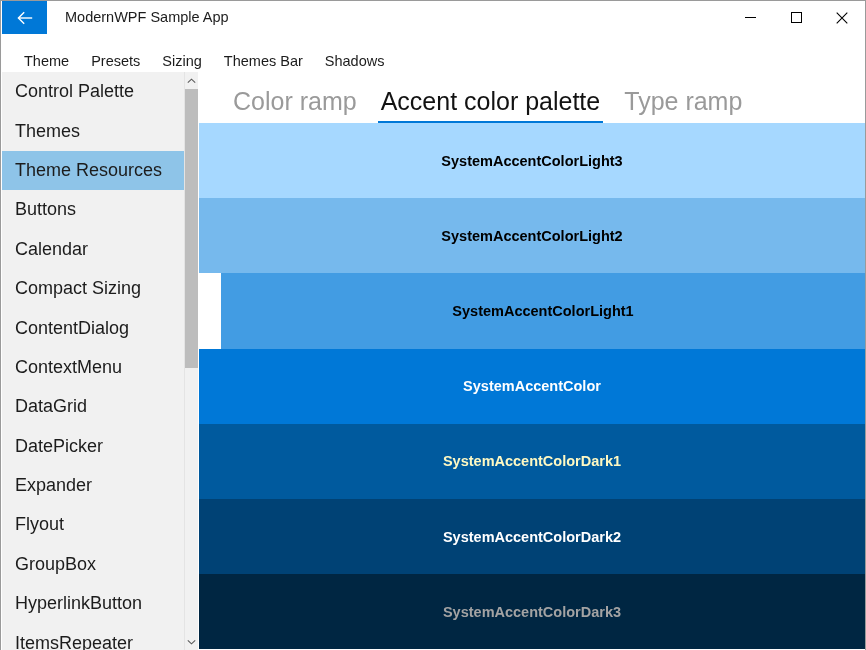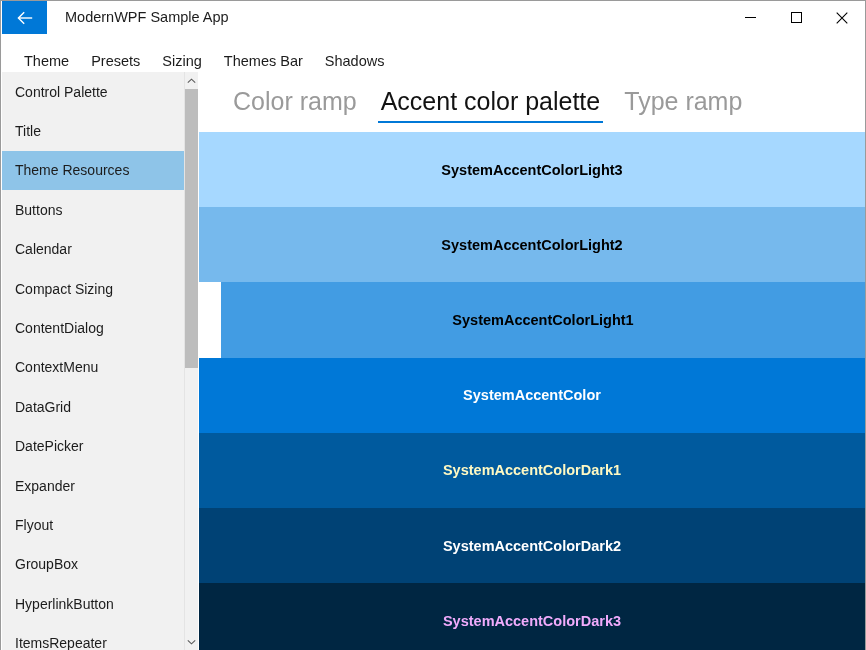--- a/index.html
+++ b/index.html
@@ -80,21 +80,21 @@
   #sidebar {
     position: absolute; left: 1px; top: 71px;
     width: 182px; height: 578px;
     background: #f1f1f1;
     overflow: hidden;
   }
   .nav-item {
     height: 39.4px;
     display: flex; align-items: center;
     padding-left: 13px;
-    font-size: 14px;
+    font-size: 18px;
     color: #1c1c1c;
     cursor: pointer;
     white-space: nowrap;
   }
   .nav-item.selected {
     background: #8ec4e8;
   }
 
   
   #nav-scrollbar {
@@ -211,21 +211,21 @@
   <div id="menubar">
     <div class="menu-item">Theme</div>
     <div class="menu-item">Presets</div>
     <div class="menu-item">Sizing</div>
     <div class="menu-item">Themes Bar</div>
     <div class="menu-item">Shadows</div>
   </div>
 
   <div id="sidebar">
     <div class="nav-item">Control Palette</div>
-    <div class="nav-item">Title</div>
+    <div class="nav-item">Themes</div>
     <div class="nav-item selected" style="background: rgb(142, 196, 232);">Theme Resources</div>
     <div class="nav-item">Buttons</div>
     <div class="nav-item">Calendar</div>
     <div class="nav-item">Compact Sizing</div>
     <div class="nav-item">ContentDialog</div>
     <div class="nav-item">ContextMenu</div>
     <div class="nav-item">DataGrid</div>
     <div class="nav-item">DatePicker</div>
     <div class="nav-item">Expander</div>
     <div class="nav-item">Flyout</div>
@@ -256,37 +256,37 @@
 
   <div id="content">
 
     <div id="tabstrip">
       <div class="tab">Color ramp</div>
       <div class="tab active">Accent color palette</div>
       <div class="tab">Type ramp</div>
     </div>
 
     <div id="swatch-list">
-      <div class="swatch" style="background: rgb(166, 216, 255); color: rgb(0, 0, 0); margin-top: 9px;">
+      <div class="swatch" style="background: rgb(166, 216, 255); color: rgb(0, 0, 0);">
           <span>SystemAccentColorLight3</span>
         </div>
       <div class="swatch" style="background: rgb(118, 185, 237); color: rgb(0, 0, 0);">
           <span>SystemAccentColorLight2</span>
         </div>
       <div class="swatch" style="background: rgb(66, 156, 227); color: #000000; margin-left: 22px;">
           <span>SystemAccentColorLight1</span>
         </div>
       <div class="swatch" style="background: rgb(0, 120, 215); color: rgb(255, 255, 255);">
           <span>SystemAccentColor</span>
         </div>
       <div class="swatch" style="background: rgb(0, 90, 158); color: #fef9c3;">
           <span>SystemAccentColorDark1</span>
         </div>
       <div class="swatch" style="background: rgb(0, 66, 117); color: rgb(255, 255, 255);">
           <span>SystemAccentColorDark2</span>
         </div>
-      <div class="swatch" style="background: rgb(0, 38, 66); color: #f0abfc;">
+      <div class="swatch" style="background: rgb(0, 38, 66); color: #a3a3a3;">
           <span>SystemAccentColorDark3</span>
         </div>
     </div>
 
   </div>
 </div>
 
 </body></html>

